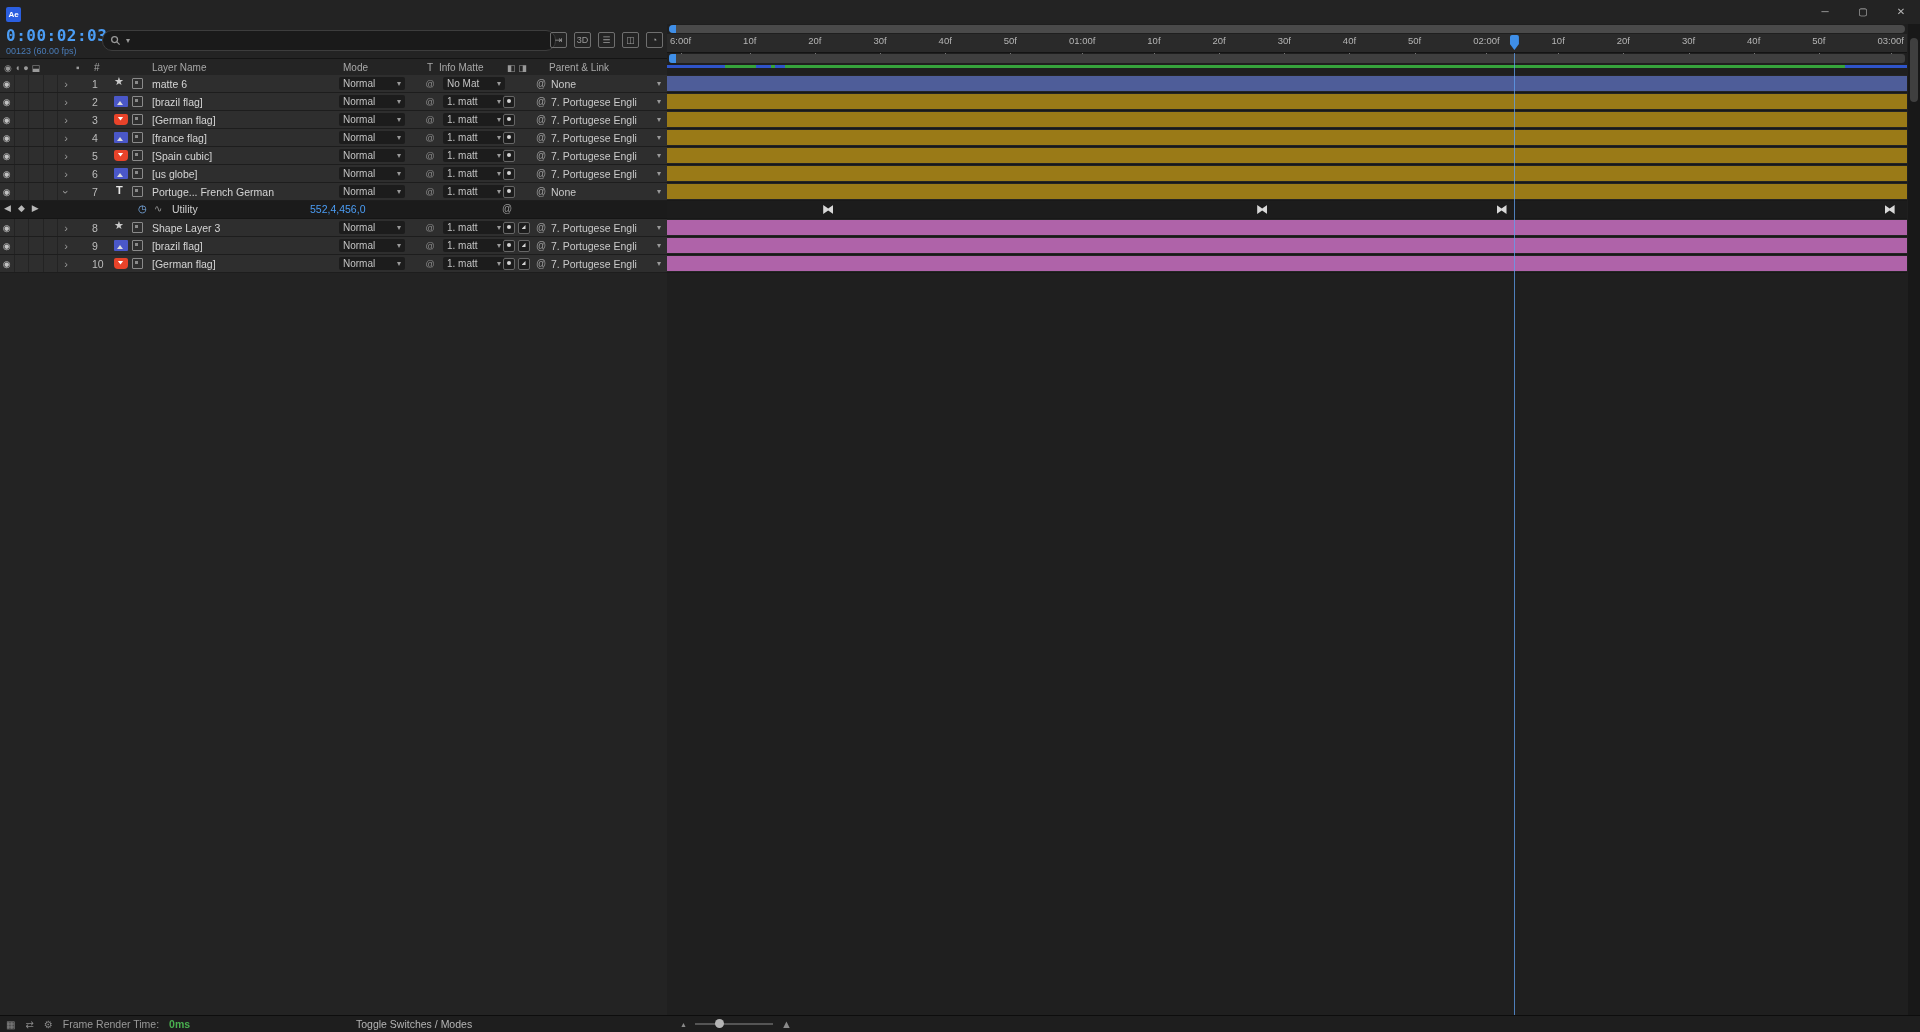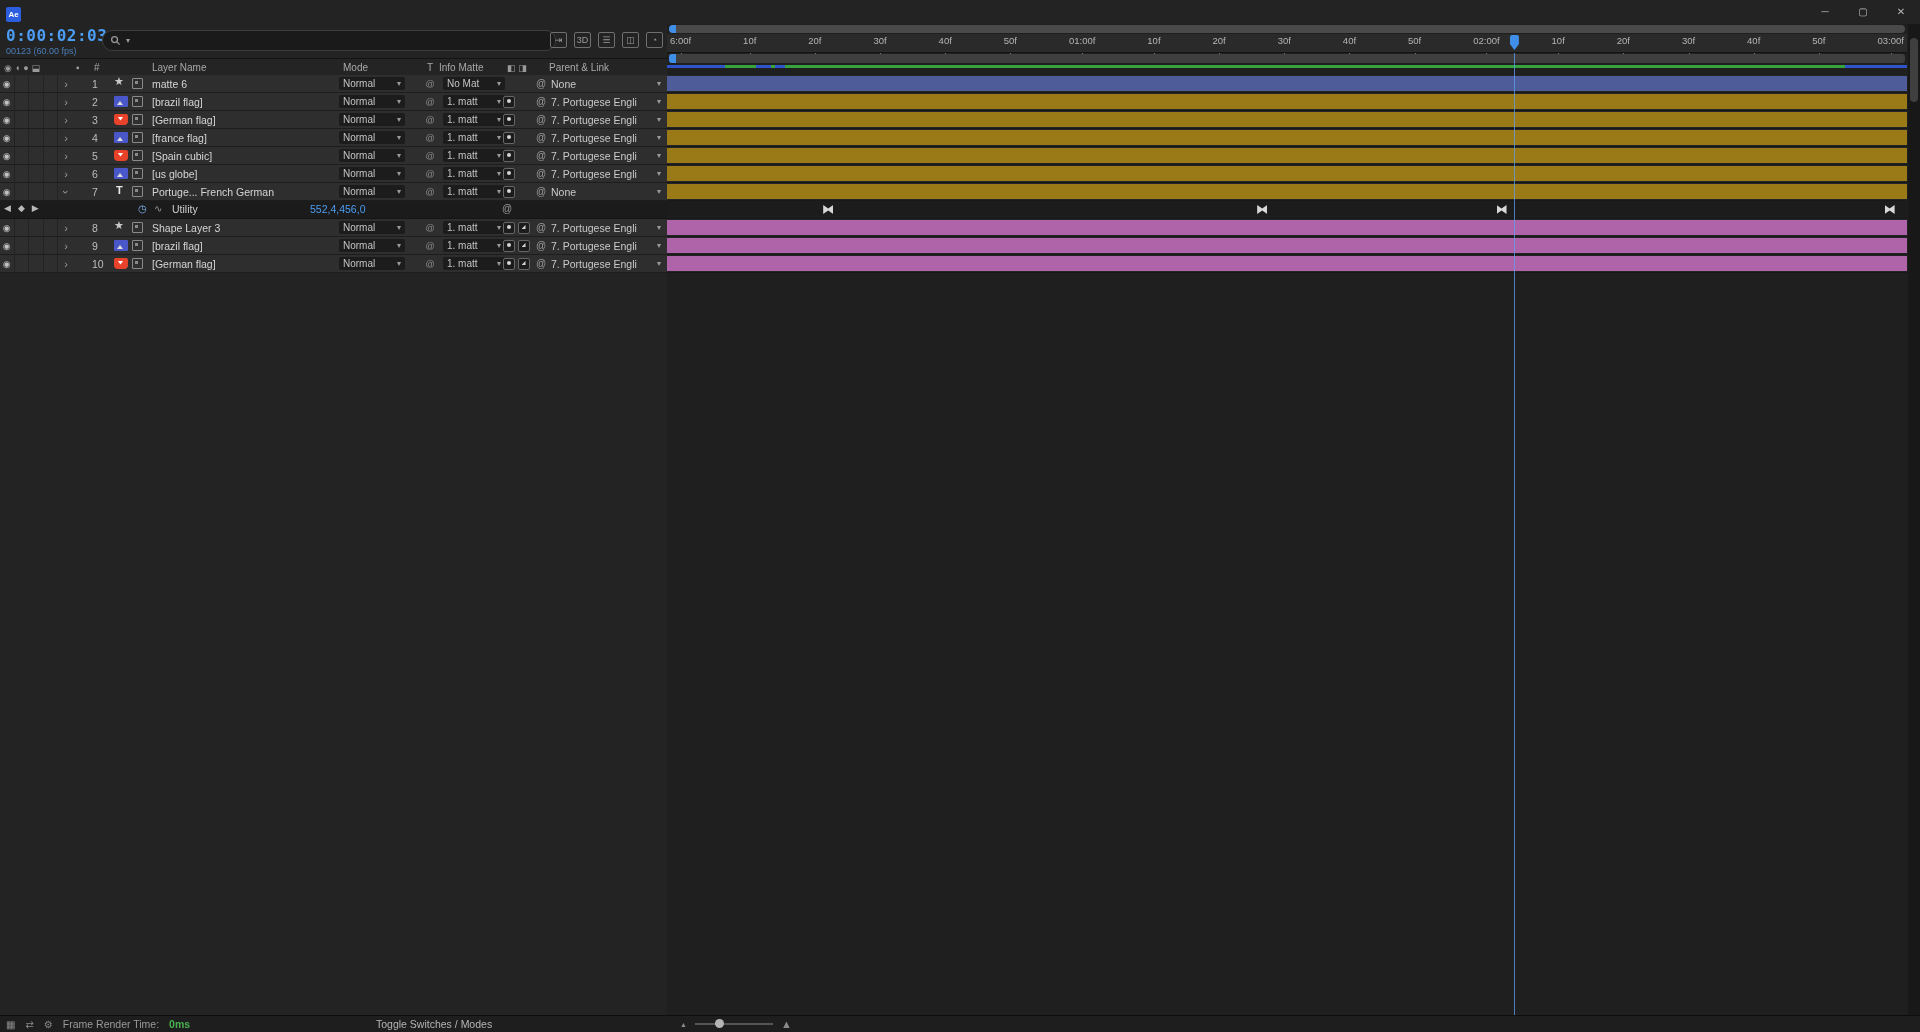--- a/index.html
+++ b/index.html
@@ -257,21 +257,21 @@
   .kfrow{height:17px;border-bottom:1px solid #181818;position:relative;background:#1c1c1c}
   .kf{position:absolute;top:4px;width:10px;height:9px;margin-left:-5px;background:#d8d8d8;clip-path:polygon(0 0,50% 38%,100% 0,100% 100%,50% 62%,0 100%)}
   .phline{position:absolute;top:29px;bottom:0;width:1px;background:rgba(95,160,240,.75)}
   .phmark{position:absolute;top:11px;width:9px;height:15px;margin-left:-4px;background:#3f8fe8;border-radius:2px;clip-path:polygon(0 0,100% 0,100% 60%,50% 100%,0 60%)}
   .vscroll{position:absolute;right:0;top:0;width:12px;bottom:0;background:#181818}
   .vscroll i{position:absolute;left:2px;right:2px;top:14px;height:64px;background:#3f3f3f;border-radius:5px}
   
   #statusbar{position:absolute;left:0;bottom:0;right:0;height:16px;background:#1e1e1e;border-top:1px solid #0d0d0d;display:flex;align-items:center;gap:10px;padding-left:6px;font-size:10.5px}
   #statusbar .ic2{color:#8a8a8a;font-size:10px}
   .frt{color:#9a9a9a}.frtv{color:#49b04f;font-weight:bold}
-  .tsm{position:absolute;left:376px;color:#b5b5b5}
+  .tsm{position:absolute;left:356px;color:#b5b5b5}
   .zslider{position:absolute;left:680px;display:flex;align-items:center;gap:8px}
   .zslider .mtn{color:#8a8a8a}
   .ztrack{width:78px;height:2px;background:#555;position:relative}
   .zthumb{position:absolute;left:26%;top:-4px;width:9px;height:9px;border-radius:50%;background:#b5b5b5}
 </style>
 </head>
 <body>
 
 <div id="titlebar">
   <span class="ae-badge">Ae</span>

